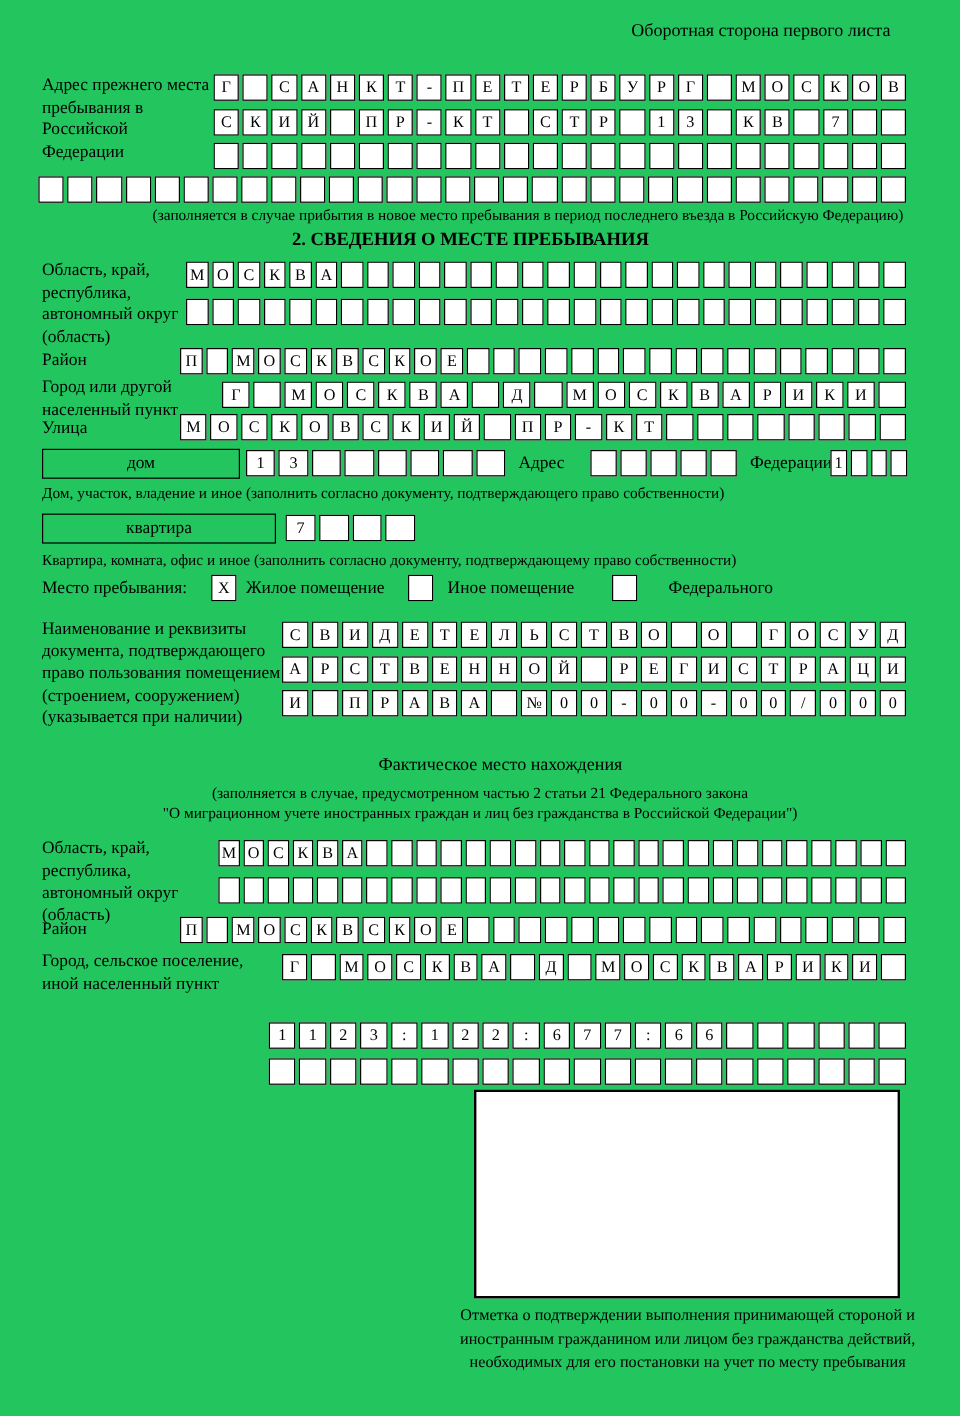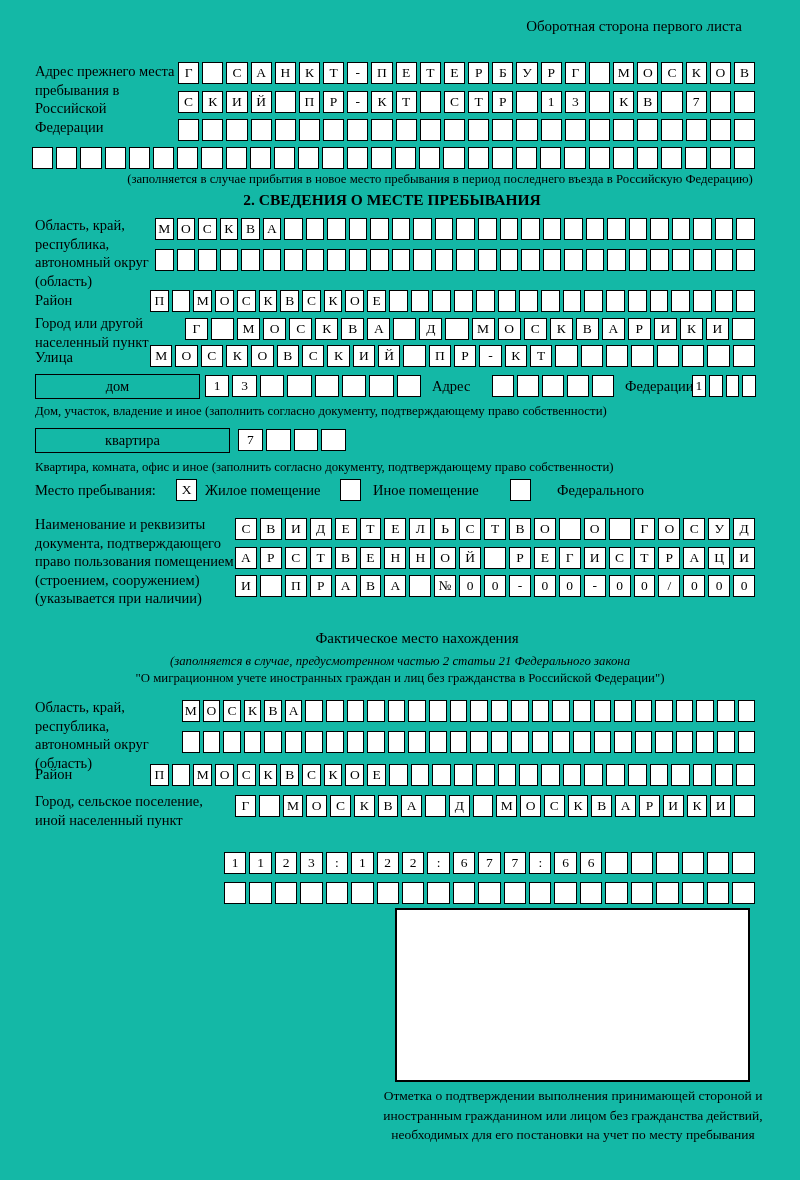--- a/index.html
+++ b/index.html
@@ -1,16 +1,16 @@
 <!DOCTYPE html>
 <html><head>
 <meta charset="utf-8">
 <style>
   html,body{margin:0;padding:0;background:#fff;}
-  .page{position:relative;width:800px;height:1180px;background:#14b8a6;
+  .page{position:relative;width:800px;height:1180px;background:#22c55e;
         font-family:"Liberation Serif","DejaVu Serif",serif;color:#000;overflow:hidden;}
   .abs{position:absolute;}
   .lbl{font-size:14.5px;line-height:1.28;}
   .cap{font-size:12.8px;}
   .center{text-align:center;}
   .bold{font-weight:normal;padding-left:17px;}
   .hdr{font-size:15px;}
   .sect{font-size:15.5px;font-weight:bold;}
   .cellrow{display:flex;gap:3px;}
   .cellrow .c{flex:1;height:20px;border:1.7px solid #000;display:flex;
@@ -310,21 +310,21 @@
       <span class="c"></span>
       <span class="c"></span>
     </div>
   <div class="abs lbl" style="left:625px;top:377px;">Федерации</div>
   <div class="abs cellrow" style="left:692px;top:375px;width:64px;">
       <span class="c">1</span>
       <span class="c"></span>
       <span class="c"></span>
       <span class="c"></span>
     </div>
-  <div class="abs cap" style="left:35px;top:404px;width:720px;">Дом, участок, владение и иное (заполнить согласно документу, подтверждающему право собственности)</div>
+  <div class="abs cap" style="left:35px;top:404px;width:720px;">Дом, участок, владение и иное (заполнить согласно документу, подтверждающего право собственности)</div>
 
   <div class="abs labelbox" style="left:35px;top:428px;width:193px;">квартира</div>
   <div class="abs cellrow" style="left:238px;top:429px;width:108px;">
       <span class="c">7</span>
       <span class="c"></span>
       <span class="c"></span>
       <span class="c"></span>
     </div>
   <div class="abs cap" style="left:35px;top:460px;width:720px;">Квартира, комната, офис и иное (заполнить согласно документу, подтверждающему право собственности)</div>
 
@@ -407,21 +407,21 @@
       <span class="c">-</span>
       <span class="c">0</span>
       <span class="c">0</span>
       <span class="c">/</span>
       <span class="c">0</span>
       <span class="c">0</span>
       <span class="c">0</span>
     </div>
 
   <div class="abs bold center" style="left:0;top:630px;width:800px;font-size:15px;">Фактическое место нахождения</div>
-  <div class="abs cap center" style="left:0;top:654px;width:800px;font-style:italic;">(заполняется в случае, предусмотренном частью 2 статьи 21 Федерального закона</div>
+  <div class="abs cap center" style="left:0;top:654px;width:800px;">(заполняется в случае, предусмотренном частью 2 статьи 21 Федерального закона</div>
   <div class="abs cap center" style="left:0;top:671px;width:800px;">"О миграционном учете иностранных граждан и лиц без гражданства в Российской Федерации")</div>
 
   <div class="abs lbl" style="left:35px;top:698px;width:150px;">Область, край, республика, автономный округ (область)</div>
   <div class="abs cellrow" style="left:182px;top:700px;width:573px;">
       <span class="c">М</span>
       <span class="c">О</span>
       <span class="c">С</span>
       <span class="c">К</span>
       <span class="c">В</span>
       <span class="c">А</span>

